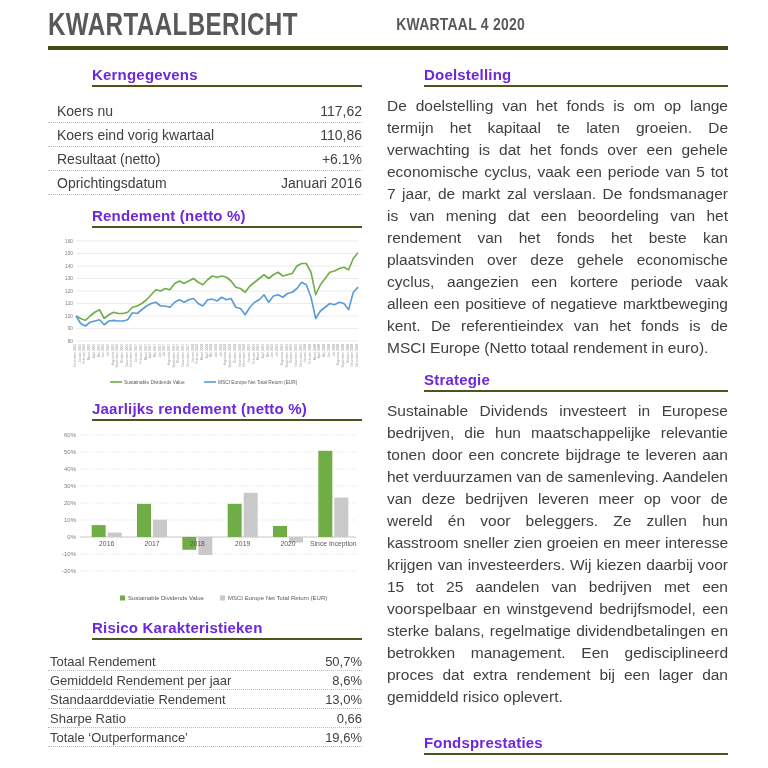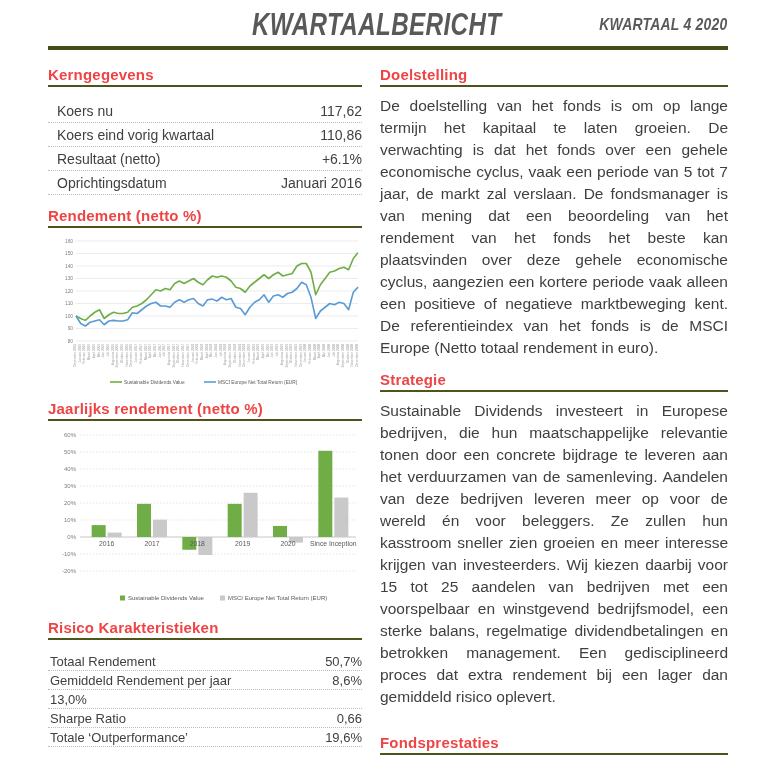--- a/index.html
+++ b/index.html
@@ -1,39 +1,39 @@
 <!DOCTYPE html>
 <html><head>
 <meta charset="utf-8">
 <style>
   html,body{margin:0;padding:0;width:768px;height:768px;overflow:hidden;background:#ffffff;
     font-family:"Liberation Sans", sans-serif;color:#3f3f3f;}
   .page{padding:6px 40px 0 48px;box-sizing:border-box;width:768px;height:768px;overflow:hidden;}
-  .masthead{display:flex;justify-content:flex-end;align-items:center;height:38px;font-style:italic;}
+  .masthead{display:flex;justify-content:flex-start;align-items:center;height:38px;}
   .masthead h1{margin:0;font-size:31px;font-weight:bold;color:#595959;white-space:nowrap;
     transform:scaleX(0.78);transform-origin:0 50%;letter-spacing:0.5px;}
   .quarter{font-size:17px;font-weight:bold;color:#595959;white-space:nowrap;
     transform:scaleX(0.82);transform-origin:100% 50%;letter-spacing:0.3px;}
   .rule{height:4px;background:#454d15;margin-top:2px;}
   .columns{display:flex;gap:18px;margin-top:16px;}
   .col-left{flex:0 0 314px;width:314px;}
   .col-right{flex:1;min-width:0;}
-  .sec-head{color:#ef4444;font-weight:bold;font-size:15px;border-bottom:2px solid #4d551c;
-    padding-bottom:2px;letter-spacing:0.2px;}
+  .sec-head{color:#6d28d9;font-weight:bold;font-size:15px;border-bottom:2px solid #4d551c;
+    padding-bottom:2px;letter-spacing:0.2px;margin-left:44px;}
   .chart-sec{margin-top:12px;}
   .kv{width:100%;margin-top:12px;}
   .kv-row{display:flex;justify-content:space-between;border-bottom:1px dotted #bcbcbc;color:#404040;}
   .kv-lg .kv-row{font-size:14px;padding:3.5px 0 3.5px 9px;}
   .kv-sm .kv-row{font-size:13px;padding:1.5px 0 1.5px 2px;}
   .kv-row .v{text-align:center;white-space:nowrap;}
   .kv-row .k{white-space:nowrap;}
   .col-right .sec{margin-top:12px;}
   .col-right .sec:first-child{margin-top:0;}
   .col-right .sec.gap-lg{margin-top:26px;}
-  .col-right p{margin:8px 0 0 0;font-size:15.5px;line-height:22px;text-align:justify;color:#3f3f3f;}
+  .col-right p{margin:8px 0 0 7px;font-size:15.5px;line-height:22px;text-align:justify;color:#3f3f3f;}
   svg{display:block;margin-top:8px;}
 </style>
 </head>
 <body>
 
 <div class="page">
   <div class="masthead">
     <h1>KWARTAALBERICHT</h1>
     <div class="quarter">KWARTAAL 4 2020</div>
   </div>
@@ -206,20 +206,21 @@
         <div id="risico-table" class="kv kv-sm">
             <div class="kv-row">
               <span class="k">Totaal Rendement</span>
               <span class="v">50,7%</span>
             </div>
             <div class="kv-row">
               <span class="k">Gemiddeld Rendement per jaar</span>
               <span class="v">8,6%</span>
             </div>
             <div class="kv-row">
+              <span class="k">Standaarddeviatie Rendement</span>
               <span class="v">13,0%</span>
             </div>
             <div class="kv-row">
               <span class="k">Sharpe Ratio</span>
               <span class="v">0,66</span>
             </div>
             <div class="kv-row">
               <span class="k">Totale ‘Outperformance’</span>
               <span class="v">19,6%</span>
             </div>

